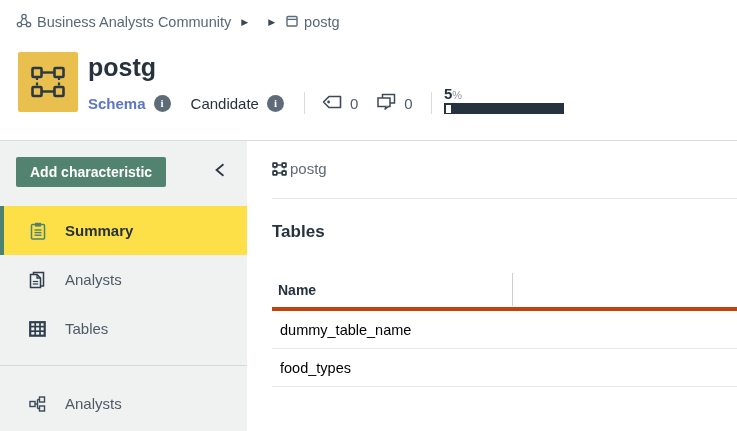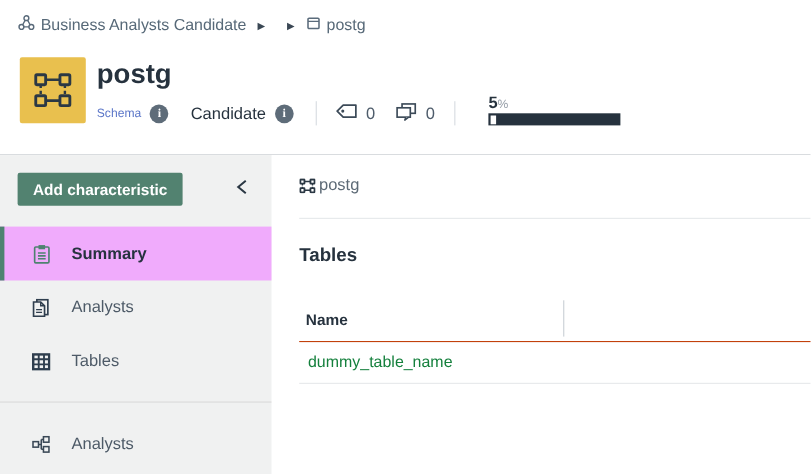--- a/index.html
+++ b/index.html
@@ -8,73 +8,73 @@
 
   
   .breadcrumb { position:absolute; left:16px; top:13px; display:flex; align-items:center; font-size:14.5px; color:#576978; }
   .crumb { display:flex; align-items:center; gap:5px; cursor:pointer; white-space:nowrap; }
   .sep { font-size:9px; color:#3a4754; margin:0 10px; }
 
   
   .asset-icon { position:absolute; left:18px; top:52px; width:60px; height:60px; background:#e9c04e; border-radius:2px; display:flex; align-items:center; justify-content:center; }
   .page-title { position:absolute; left:88px; top:53px; font-size:25px; font-weight:bold; color:#26323e; }
   .meta-row { position:absolute; left:88px; top:88px; height:30px; display:flex; align-items:center; }
-  .asset-type { color:#5b76c8; font-weight:normal; font-size:11px; cursor:pointer; }
+  .asset-type { color:#5b76c8; font-weight:bold; font-size:15px; cursor:pointer; }
   .status-label { color:#26323e; font-weight:normal; font-size:15px; margin-left:20px; }
   .info-dot { width:17px; height:17px; border-radius:50%; background:#5e6c79; color:#fff; font-size:11px; font-weight:bold; font-family:"Liberation Serif", serif; display:inline-flex; align-items:center; justify-content:center; margin-left:8px; cursor:pointer; }
   .vdiv { width:1px; height:22px; background:#d6dbe0; margin:0 16px 0 20px; }
   .count-group { display:flex; align-items:center; gap:7px; font-size:15px; color:#4e5c6b; margin-right:18px; cursor:pointer; }
   .completeness { position:absolute; left:444px; top:87px; width:120px; cursor:pointer; }
   .pct-line { line-height:14px; }
   .pct-val { font-size:15px; font-weight:bold; color:#26323e; }
   .pct-unit { font-size:11px; color:#949ca6; }
   .bar { margin-top:1px; height:11px; background:#26323e; padding:1.5px; }
   .fill { height:100%; background:#ffffff; }
 
   .hline { position:absolute; left:0; right:0; top:140px; height:1px; background:#d9dcdf; }
 
   
   .sidebar { position:absolute; left:0; top:141px; width:247px; bottom:0; background:#f0f1f1; }
   .add-btn { position:absolute; left:16px; top:16px; height:30px; padding:0 14px; background:#528270; color:#fff; font-weight:bold; font-size:14px; border:none; border-radius:2px; font-family:"Liberation Sans", sans-serif; cursor:pointer; }
   .collapse { position:absolute; left:214px; top:21px; width:14px; height:16px; cursor:pointer; }
   .nav { position:absolute; top:65px; left:0; right:0; }
   .nav-item { height:49px; display:flex; align-items:center; padding-left:28px; gap:18px; font-size:15px; color:#4d5a67; cursor:pointer; }
   .nav-item .nav-ico { width:19px; display:flex; justify-content:center; }
-  .nav-item.selected { background:#f0abfc; border-left:4px solid #4e8270; padding-left:24px; color:#26323e; font-weight:bold; }
+  .nav-item.selected { background:#fde047; border-left:4px solid #4e8270; padding-left:24px; color:#26323e; font-weight:bold; }
   .nav-divider { height:1px; background:#d9d9d9; margin:12px 0 13px; }
 
   
   .main { position:absolute; left:247px; top:141px; right:0; bottom:0; background:#fff; padding:19px 0 0 25px; }
   .asset-row { display:flex; align-items:center; gap:3px; font-size:15px; color:#5d6a76; }
   .content-divider { height:1px; background:#e5e8ea; margin-top:21px; }
   .section-title { margin-top:23px; font-size:17px; font-weight:bold; color:#26323e; }
   .dtable { margin-top:31px; }
-  .thead { display:flex; height:38px; align-items:flex-start; border-bottom:1px solid #c2410c; }
+  .thead { display:flex; height:38px; align-items:flex-start; border-bottom:4px solid #c2410c; }
   .th-name { width:241px; height:33px; display:flex; align-items:center; padding-left:6px; border-right:1px solid #c9cfd5; font-weight:bold; font-size:14px; color:#26323e; }
   .th-desc { flex:1; height:33px; display:flex; align-items:center; padding-left:15px; font-weight:bold; font-size:14px; color:#26323e; }
-  .tr { display:flex; height:38px; align-items:center; border-bottom:1px solid #e6e8ea; font-size:14.5px; color:#15803d; }
+  .tr { display:flex; height:38px; align-items:center; border-bottom:1px solid #e6e8ea; font-size:14.5px; color:#000000; }
   .td-name { width:241px; padding-left:8px; cursor:pointer; }
   .td-desc { flex:1; }
 </style>
 </head>
 <body>
 
 <div class="screen">
 
   <div class="breadcrumb">
     <span class="crumb">
       <span>
         <svg width="16" height="15" viewBox="0 0 16 15" fill="none">
           <path d="M8 3.5 L3.5 11.5 L12.5 11.5 Z" stroke="#5a6b7b" stroke-width="1.2" fill="none"></path>
           <circle cx="8" cy="3.5" r="2.2" fill="#fff" stroke="#5a6b7b" stroke-width="1.3"></circle>
           <circle cx="3.5" cy="11.5" r="2.2" fill="#fff" stroke="#5a6b7b" stroke-width="1.3"></circle>
           <circle cx="12.5" cy="11.5" r="2.2" fill="#fff" stroke="#5a6b7b" stroke-width="1.3"></circle>
         </svg>
       </span>
-      <span>Business Analysts Candidate</span>
+      <span>Business Analysts Community</span>
     </span>
     <span class="sep">▶</span>
     <span class="sep">▶</span>
     <span class="crumb">
       <span>
         <svg width="14" height="14" viewBox="0 0 14 14" fill="none">
           <rect x="2" y="2.5" width="10" height="9.5" rx="1" stroke="#5a6b7b" stroke-width="1.4"></rect>
           <line x1="2" y1="5.4" x2="12" y2="5.4" stroke="#5a6b7b" stroke-width="1.3"></line>
         </svg>
       </span>
@@ -216,16 +216,20 @@
     <div class="section-title">Tables</div>
 
     <div class="dtable">
       <div class="thead">
         <div class="th-name">Name</div>
       </div>
       <div class="tr">
         <div class="td-name">dummy_table_name</div>
         <div class="td-desc"></div>
       </div>
+      <div class="tr">
+        <div class="td-name">food_types</div>
+        <div class="td-desc"></div>
+      </div>
     </div>
   </main>
 
 </div>
 
 </body></html>

